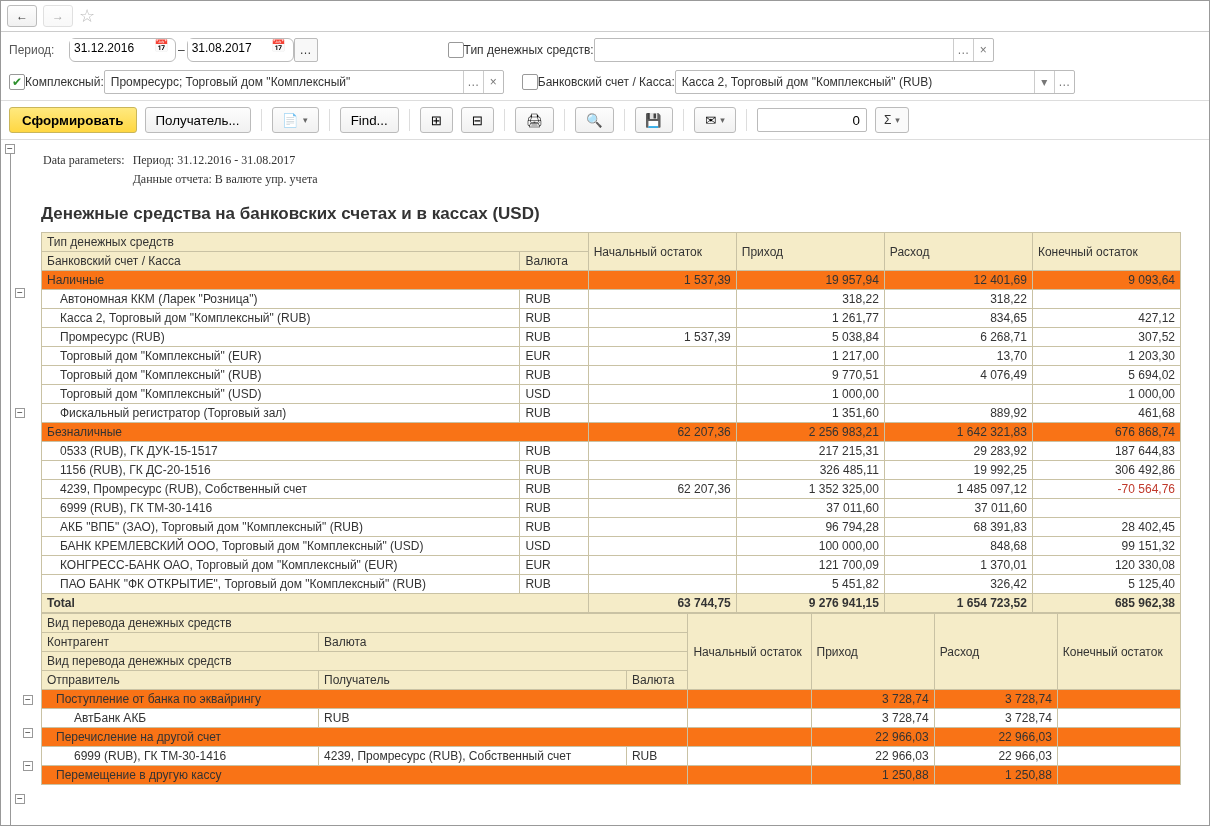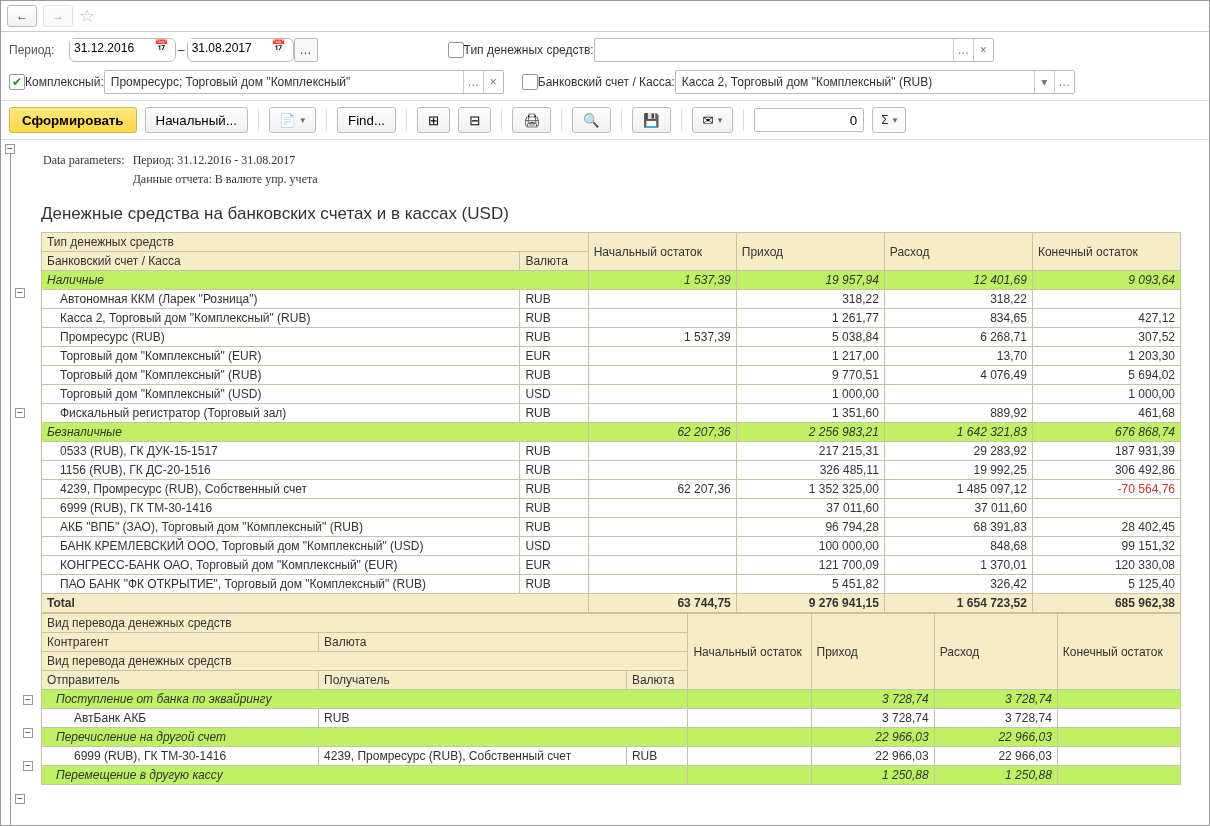--- a/index.html
+++ b/index.html
@@ -30,26 +30,26 @@
   .tinput { width:110px; height:24px; border:1px solid #bbb; border-radius:2px; text-align:right; padding:2px 6px; }
   .sigma { height:26px; border:1px solid #bbb; border-radius:3px; padding:0 8px; background:#fafafa; display:flex; align-items:center; gap:4px; cursor:pointer;}
   .dd { font-size:9px; color:#666; }
   .content { flex:1; overflow:auto; display:flex; }
   .gutter { width:40px; flex-shrink:0; position:relative; }
   .gutter .box { position:absolute; left:4px; width:10px; height:10px; border:1px solid #999; display:flex; align-items:center; justify-content:center; font-size:10px; line-height:1; background:#fff; cursor:pointer;}
   .gutter .line { position:absolute; left:9px; width:1px; background:#999;}
   .main { flex:1; padding:4px 4px 10px 0;}
   .params { margin:6px 0 10px 0;}
   .params td { padding:1px 6px 1px 0; vertical-align:top;font-family:Liberation Serif, serif;}
-  h2.sec { font-size:17px; font-weight:normal; margin:14px 0 8px 0; color:#333;}
+  h2.sec { font-size:17px; font-weight:bold; margin:14px 0 8px 0; color:#333;}
   table.rpt { border-collapse:collapse; width:1140px; }
   table.rpt th, table.rpt td { border:1px solid #c9c2a4; padding:2px 5px; font-size:12px; text-align:left;}
   table.rpt th { background:#f5ecc8; font-weight:normal; color:#333;}
   table.rpt td.num { text-align:right; }
-  table.rpt tr.grp td { background:#bef264;font-style:italic; }
+  table.rpt tr.grp td { background:#f97316; }
   table.rpt tr.total td { background:#f5ecc8; font-weight:bold; }
   .neg { color:#c0392b; }
   .icn { display:inline-block; }
 </style>
 </head>
 <body>
 
 <div class="win">
 
   <div class="titlebar">
@@ -100,21 +100,21 @@
         <span class="val">Касса 2, Торговый дом "Комплексный" (RUB)</span>
         <span class="mini">▾</span>
         <span class="mini">…</span>
       </div>
     </div>
   </div>
 
   <div class="toolbar">
     <button class="tbtn">Сформировать</button>
     <button class="nbtn">
-        <span>Начальный...</span>
+        <span>Получатель...</span>
       </button>
     <div class="sep"></div>
     <button class="nbtn">
         <span class="icn">📄</span>
         <span class="dd">▾</span>
       </button>
     <div class="sep"></div>
     <button class="nbtn">
         <span>Find...</span>
       </button>
@@ -265,21 +265,21 @@
           <td class="num">676 868,74</td>
         </tr>
         </tbody>
           <tbody id="noncash-rows">
             <tr>
               <td style="padding-left:18px">0533 (RUB), ГК ДУК-15-1517</td>
               <td>RUB</td>
               <td class="num"></td>
               <td class="num">217 215,31</td>
               <td class="num">29 283,92</td>
-              <td class="num">187 931,39</td>
+              <td class="num">187 644,83</td>
             </tr>
             <tr>
               <td style="padding-left:18px">1156 (RUB), ГК ДС-20-1516</td>
               <td>RUB</td>
               <td class="num"></td>
               <td class="num">326 485,11</td>
               <td class="num">19 992,25</td>
               <td class="num">306 492,86</td>
             </tr>
             <tr>

